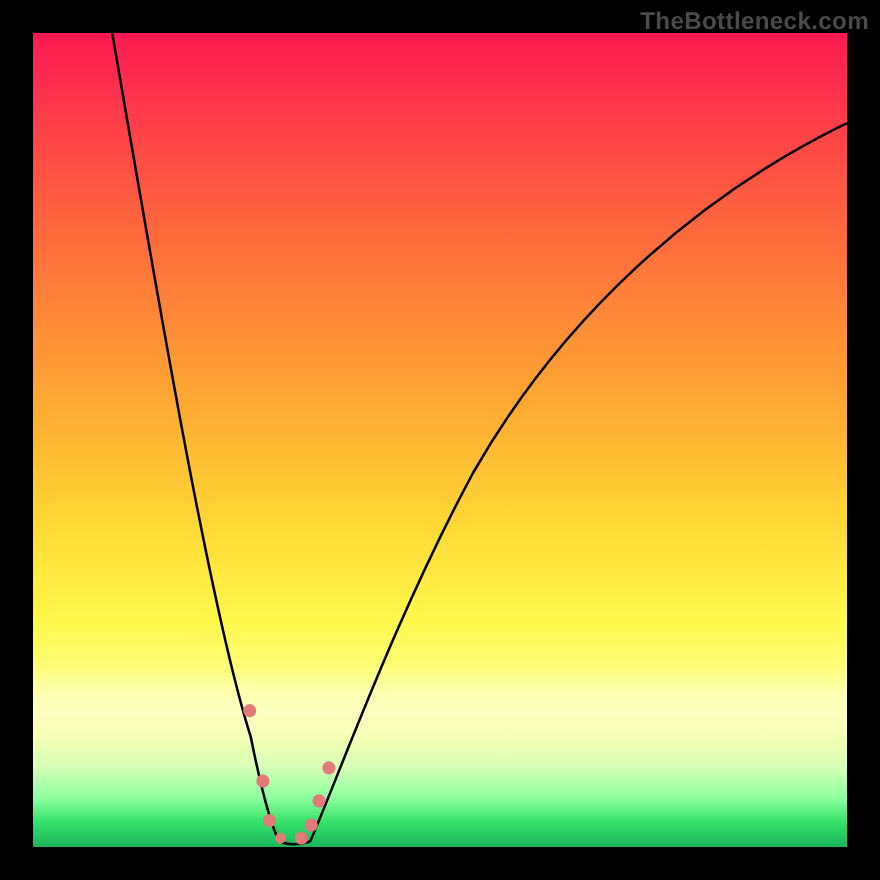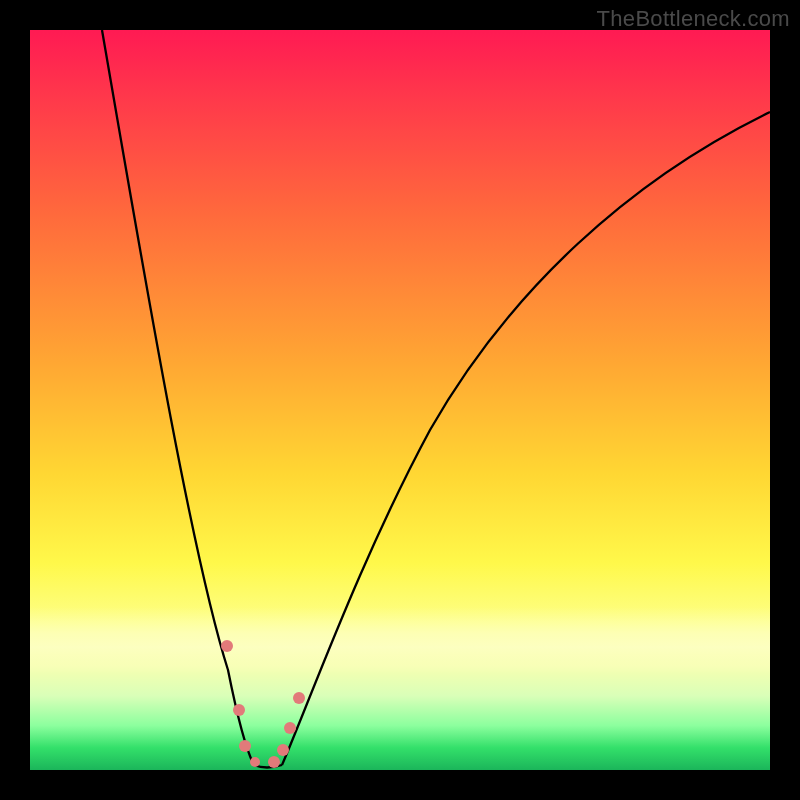--- a/index.html
+++ b/index.html
@@ -55,21 +55,21 @@
   svg.curve {
     position: absolute;
     inset: 0;
   }
   .watermark {
     position: absolute;
     top: 6px;
     right: 10px;
     color: #4a4a4a;
     font-size: 22px;
-    font-weight: 400;
+    font-weight: 700;
     letter-spacing: 0.3px;
   }
 </style>
 </head>
 <body>
 
 <div class="frame">
   <div class="gradient"></div>
   <div class="pale-band"></div>
 

